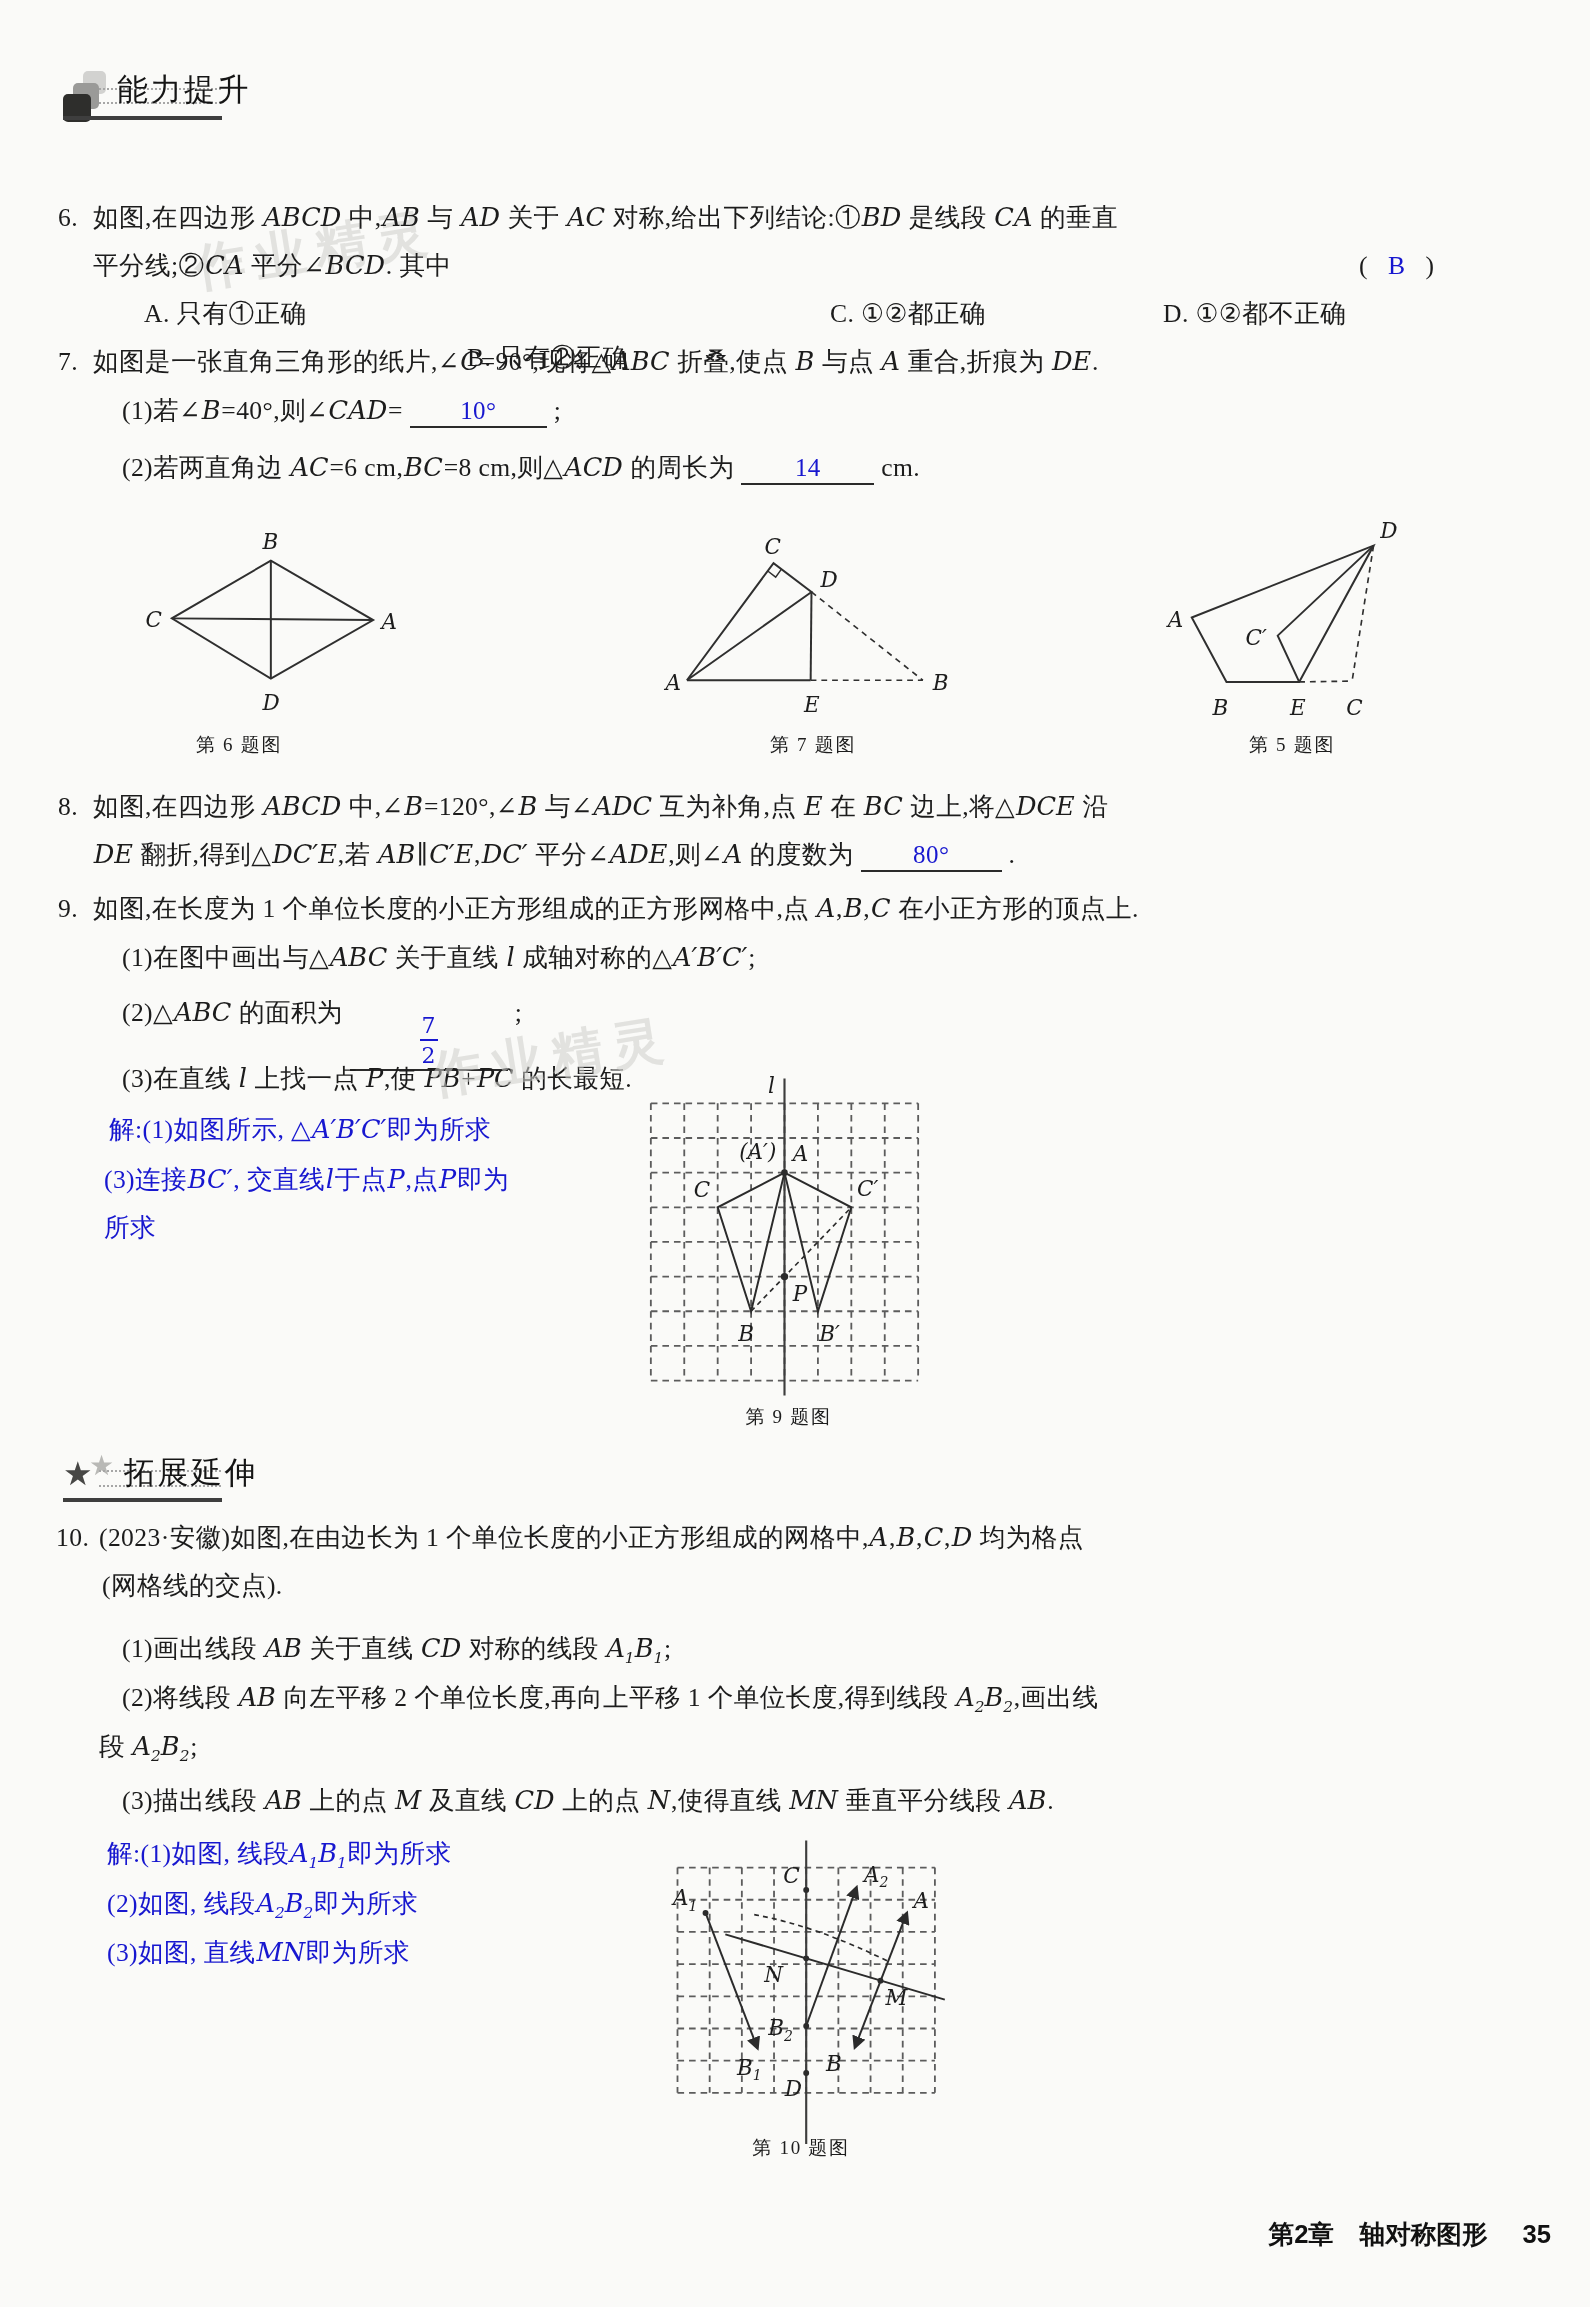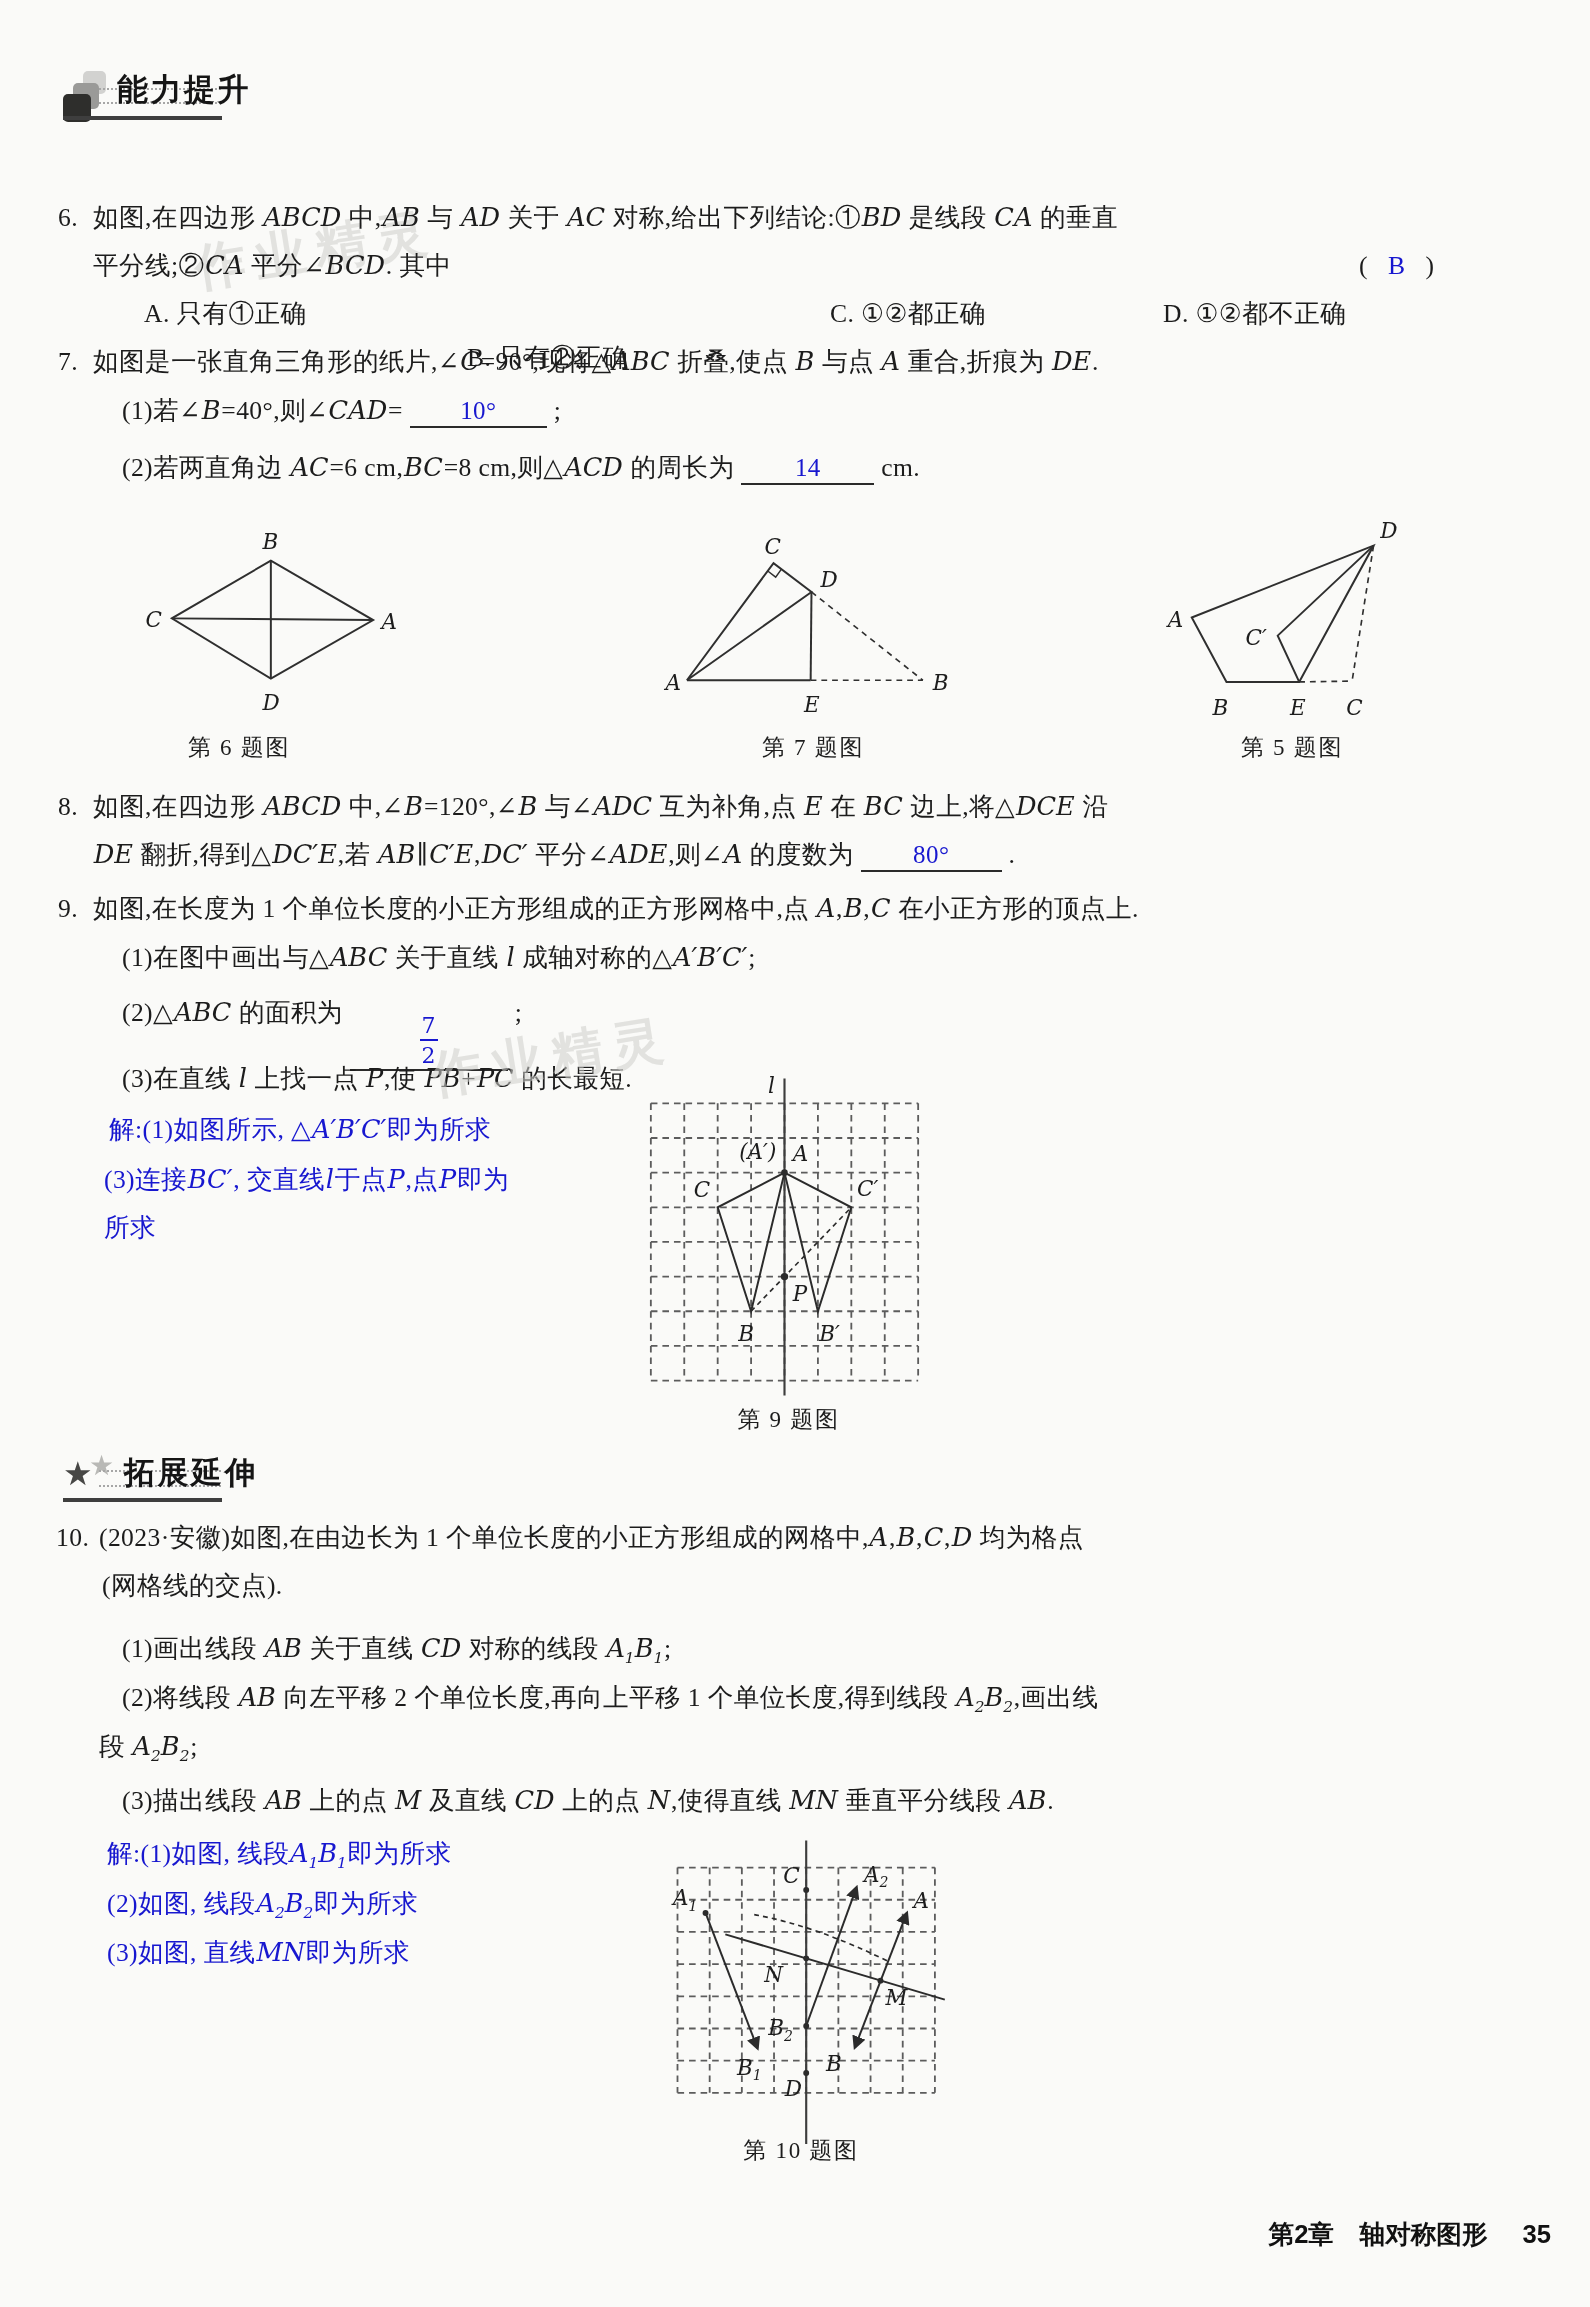--- a/index.html
+++ b/index.html
@@ -7,27 +7,27 @@
         font-family:"Liberation Serif","DejaVu Serif",serif;color:#1c1c1c;}
   .ln{position:absolute;font-size:25.6px;line-height:33px;letter-spacing:0.4px;white-space:nowrap;}
   .v{font-family:"DejaVu Serif",serif;font-style:italic;letter-spacing:0;padding:0 0.8px;}
   sub{font-size:.6em;}
   .blue{color:#1717cf;}
   .blank{display:inline-block;min-width:116px;border-bottom:2.1px solid #2a2a2a;text-align:center;
          color:#1717cf;font-size:25px;line-height:1;padding:0 6.6px 2.5px;vertical-align:baseline;}
   .frac{display:inline-flex;flex-direction:column;align-items:center;line-height:1.05;vertical-align:-11.6px;
         color:#1717cf;font-size:22px;font-family:"DejaVu Serif",serif;}
   .fbar{width:18px;border-top:2.1px solid #1717cf;margin:2.5px 0;}
-  .hdr{position:absolute;font-family:"Liberation Sans","DejaVu Sans",sans-serif;font-weight:bold;
+  .hdr{position:absolute;font-family:"Liberation Sans","DejaVu Sans",sans-serif;font-weight:normal;
        font-size:31px;color:#151515;letter-spacing:2.5px;}
   .hdr-rule{position:absolute;height:4.1px;background:#3e3e3e;}
   .hdr-dots{position:absolute;height:0;border-top:2.5px dotted #a6a6a6;}
   .cube{position:absolute;border-radius:5px;}
   .star{position:absolute;font-family:"DejaVu Sans",sans-serif;line-height:1;}
-  .cap{position:absolute;font-size:23px;color:#1d1d1d;text-align:center;letter-spacing:1.7px;}
+  .cap{position:absolute;font-size:19px;color:#1d1d1d;text-align:center;letter-spacing:1.7px;}
   .wm{position:absolute;font-size:51px;font-weight:bold;letter-spacing:10px;color:#cfcfcc;opacity:.55;
       font-family:"Liberation Sans",sans-serif;transform:rotate(-9deg);pointer-events:none;}
   .footer{position:absolute;right:39px;top:2217px;font-family:"Liberation Sans","DejaVu Sans",sans-serif;
           font-weight:bold;font-size:25.6px;color:#111;}
   .footer .pg{margin-left:35px;}
   svg{position:absolute;overflow:visible;}
   svg text{font-family:"DejaVu Serif","Liberation Serif",serif;font-style:italic;font-size:26px;fill:#1d1d1d;}
   svg .sub{font-size:17px;}
 </style>
 </head>

